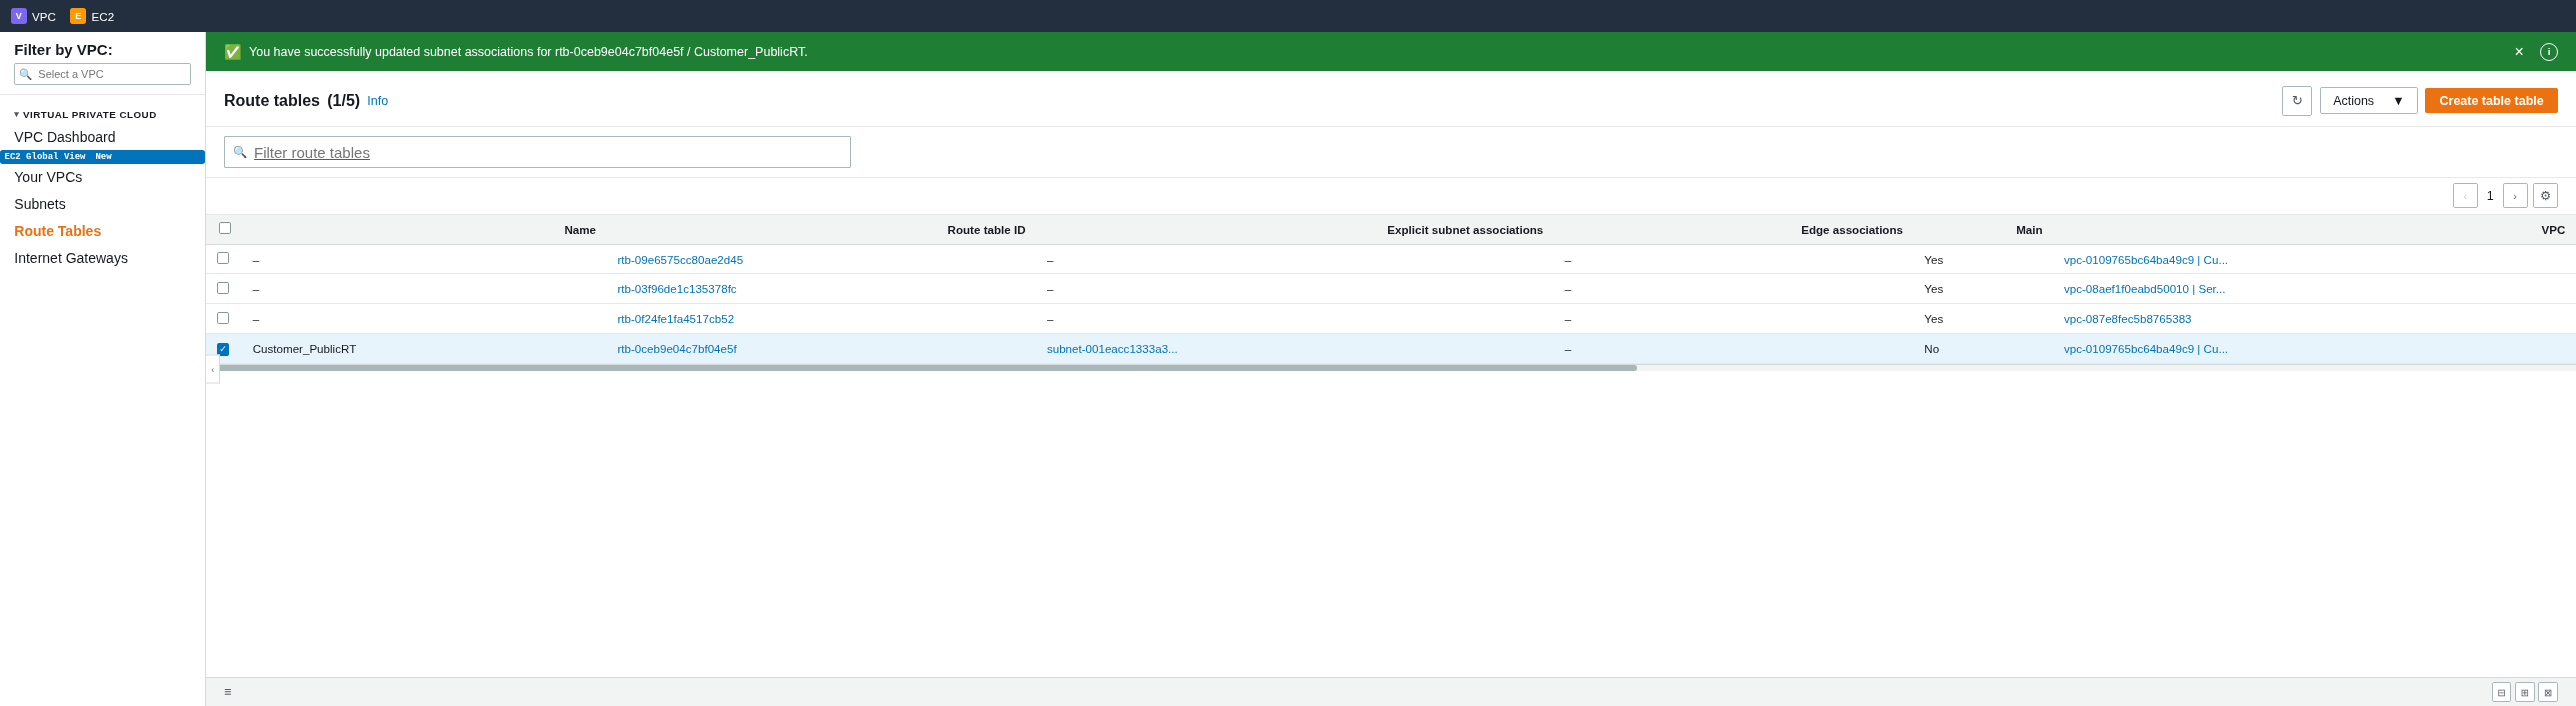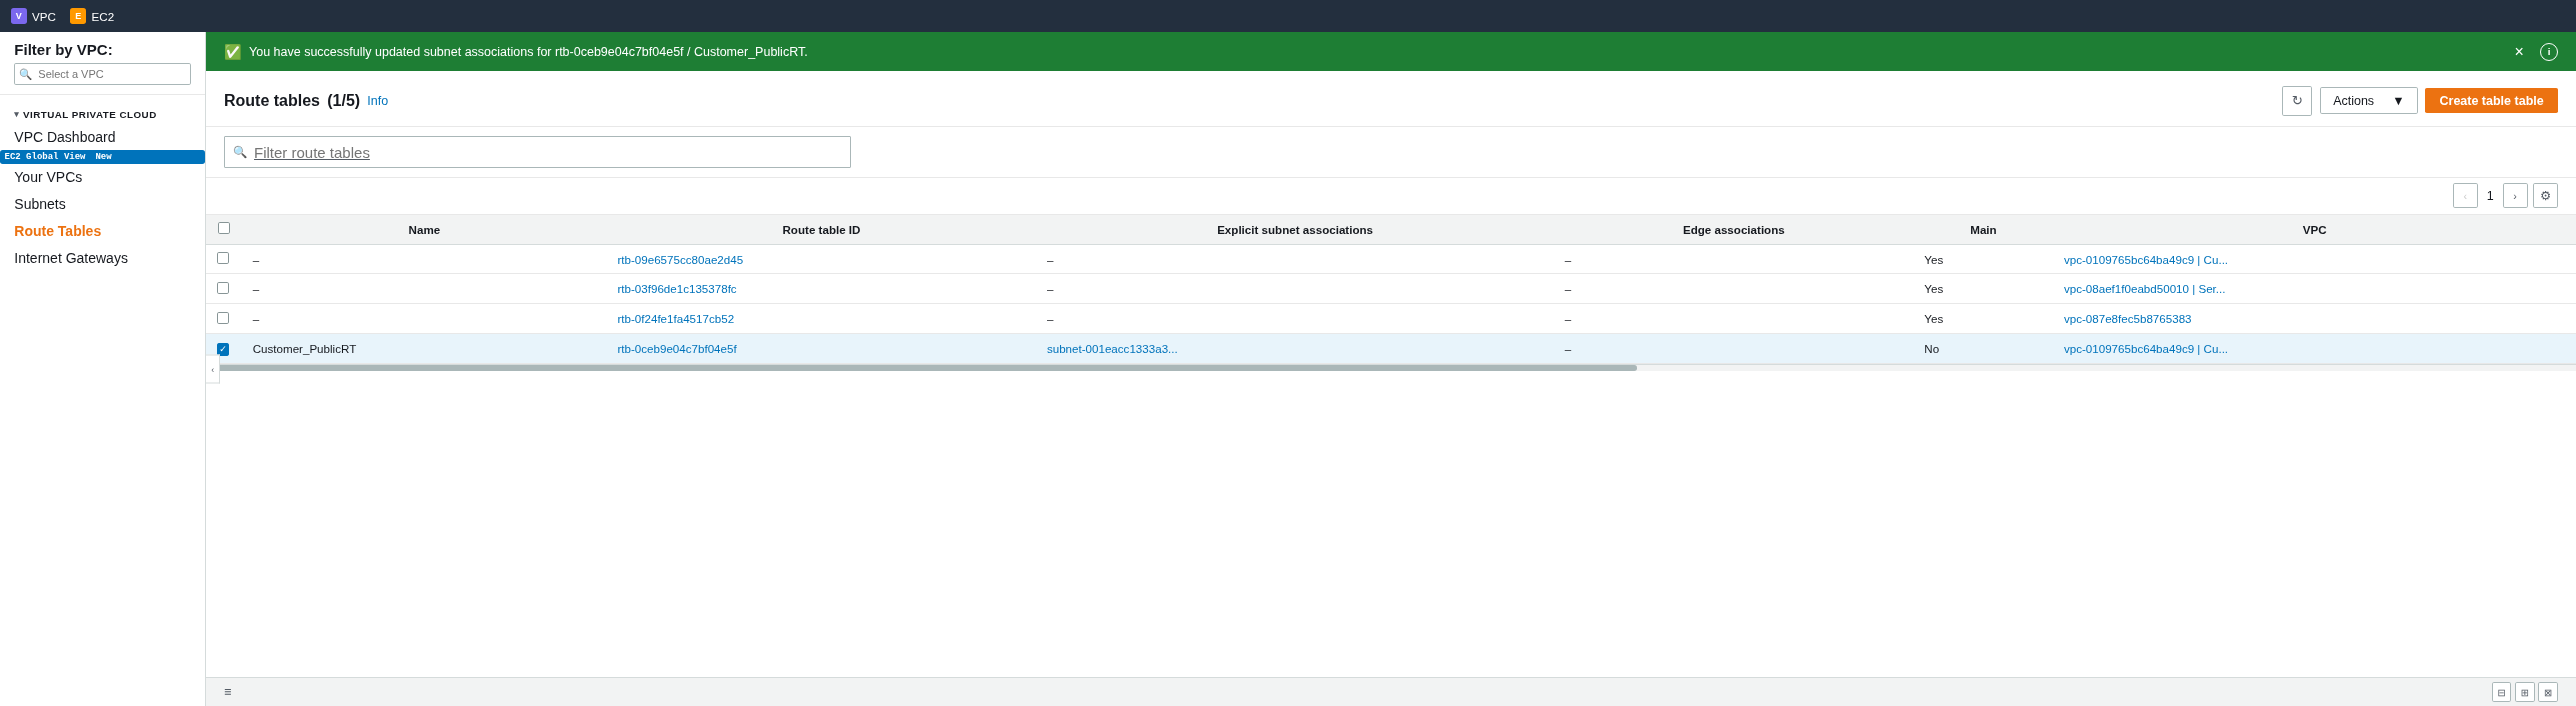--- a/index.html
+++ b/index.html
@@ -378,21 +378,21 @@
     .route-table {
       width: 100%;
       border-collapse: collapse;
     }
     .route-table th {
       background: #f2f3f3;
       padding: 7.2px 10.7px;
       font-size: 11.6px;
       font-weight: 600;
       color: #16191f;
-      text-align: center;
+      text-align: right;
       border-bottom: 0.9px solid #d5dbdb;
       white-space: nowrap;
     }
     .route-table td {
       padding: 7.2px 10.7px;
       font-size: 11.6px;
       color: #16191f;
       border-bottom: 0.9px solid #e8e8e8;
       white-space: nowrap;
       overflow: hidden;

